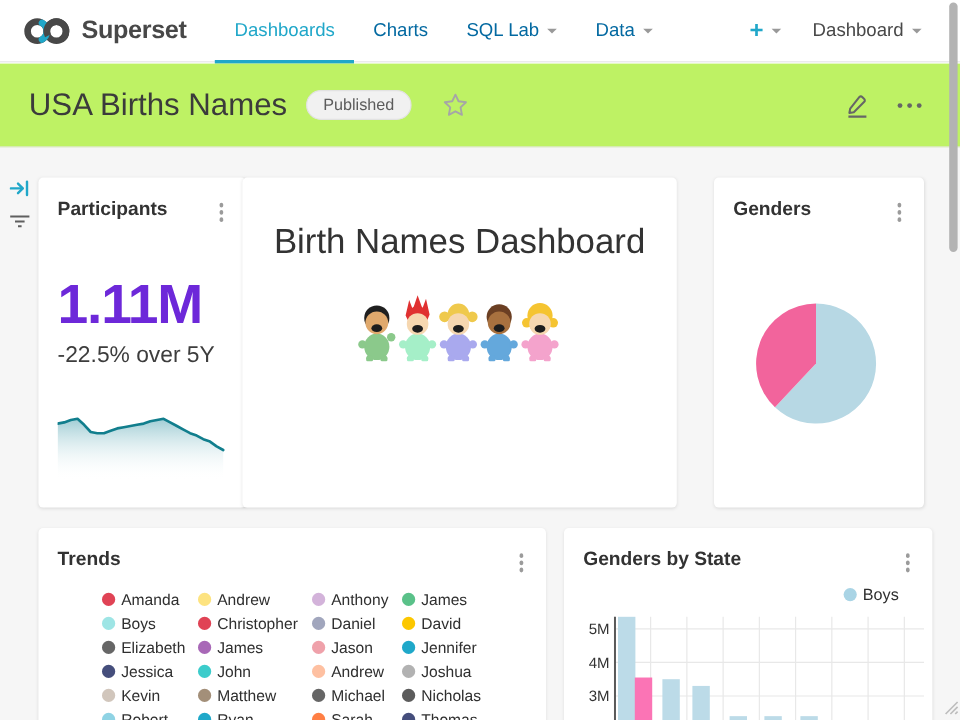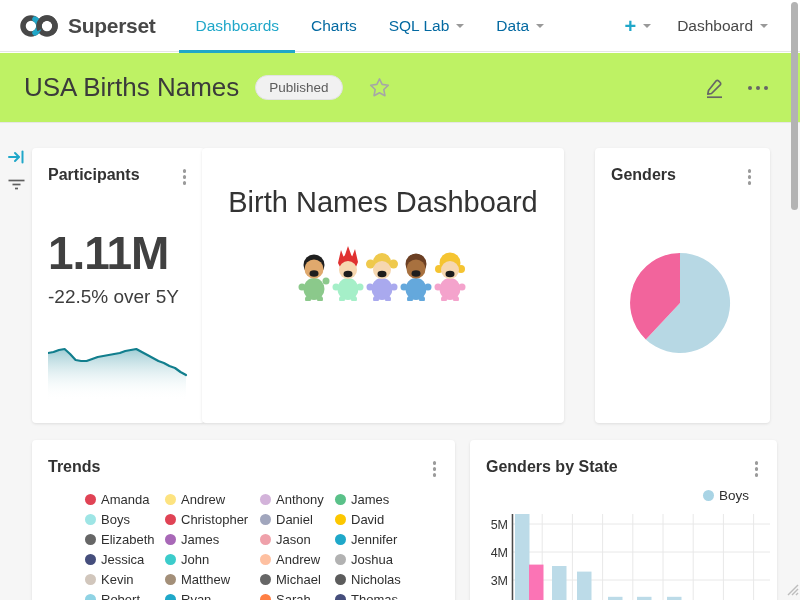--- a/index.html
+++ b/index.html
@@ -38,21 +38,21 @@
   
   .board { position:absolute; top:123px; left:0; width:800px; height:477px; background:#f6f6f6; }
   .side-icons { position:absolute; left:8px; top:26px; display:flex; flex-direction:column; gap:12px; }
   .card { position:absolute; background:#fff; border-radius:4px; box-shadow:0 1px 3px rgba(0,0,0,0.10); overflow:hidden; }
   .card-head { display:flex; align-items:flex-start; justify-content:space-between; padding:18px 16px 0 16px; }
   .card-title { font-size:16px; font-weight:600; color:#323232; }
   .kebab { display:flex; flex-direction:column; gap:2.5px; cursor:pointer; padding:3px; }
   .kebab i { width:3.5px; height:3.5px; border-radius:50%; background:#9b9b9b; }
 
   #card-participants { left:32px; top:25px; width:173px; height:275px; }
-  .big-number { font-size:46px; font-weight:600; color:#404040; letter-spacing:-1px; padding:38px 0 0 16px; }
+  .big-number { font-size:46px; font-weight:600; color:#6d28d9; letter-spacing:-1px; padding:38px 0 0 16px; }
   .big-sub { font-size:19px; color:#3d3d3d; padding:6px 0 0 16px; }
   .spark-wrap { position:absolute; left:16px; top:196px; }
 
   #card-markdown { left:202px; top:25px; width:362px; height:275px; }
   .md-heading { text-align:center; font-size:29px; font-weight:500; color:#333; padding-top:38px; }
   .kids-wrap { display:flex; justify-content:center; margin-top:24px; }
 
   #card-genders { left:595px; top:25px; width:175px; height:275px; }
 
   #card-trends { left:32px; top:317px; width:423px; height:283px; }

